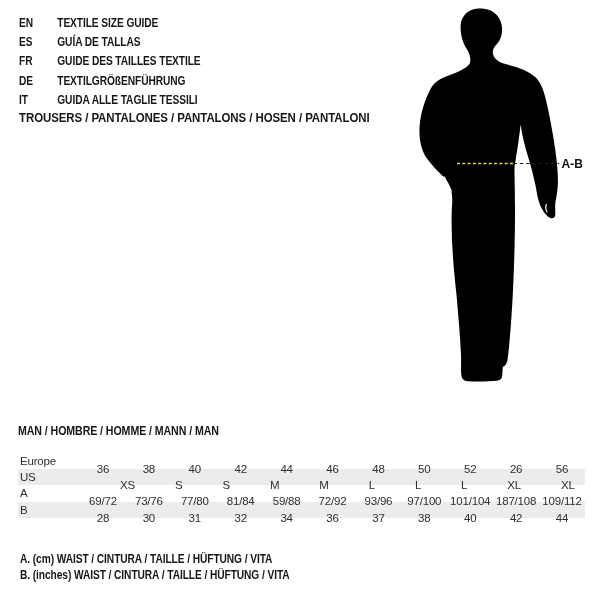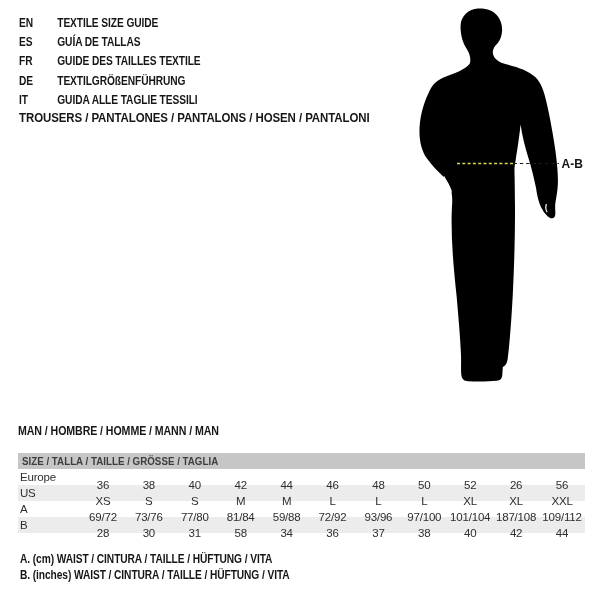--- a/index.html
+++ b/index.html
@@ -111,39 +111,36 @@
         <span class="lang-code">IT</span>
         <span>GUIDA ALLE TAGLIE TESSILI</span>
       </div>
     </div>
 
   <div class="garment-title cond">TROUSERS / PANTALONES / PANTALONS / HOSEN / PANTALONI</div>
 
   <div class="man-title cond">MAN / HOMBRE / HOMME / MANN / MAN</div>
 
   <div class="size-table">
-    <div class="thead" style="background: rgb(198, 198, 198);">
-      <span class="cond">SIZE / TALLA / TAILLE / GRÖSSE / TAGLIA</span>
-    </div>
     <div id="table-body">
         <div class="trow" style="background: rgb(255, 255, 255);">
           <span class="tlabel">Europe</span>
           <span class="tcell">36</span>
           <span class="tcell">38</span>
           <span class="tcell">40</span>
           <span class="tcell">42</span>
           <span class="tcell">44</span>
           <span class="tcell">46</span>
           <span class="tcell">48</span>
           <span class="tcell">50</span>
           <span class="tcell">52</span>
           <span class="tcell">26</span>
           <span class="tcell">56</span>
         </div>
-        <div class="trow" style="background: rgb(236, 236, 236);">
+        <div class="trow" style="background: rgb(236, 236, 236); gap: 40px;">
           <span class="tlabel">US</span>
           <span class="tcell">XS</span>
           <span class="tcell">S</span>
           <span class="tcell">S</span>
           <span class="tcell">M</span>
           <span class="tcell">M</span>
           <span class="tcell">L</span>
           <span class="tcell">L</span>
           <span class="tcell">L</span>
           <span class="tcell">XL</span>
@@ -162,21 +159,21 @@
           <span class="tcell">97/100</span>
           <span class="tcell">101/104</span>
           <span class="tcell">187/108</span>
           <span class="tcell">109/112</span>
         </div>
         <div class="trow" style="background: rgb(236, 236, 236);">
           <span class="tlabel">B</span>
           <span class="tcell">28</span>
           <span class="tcell">30</span>
           <span class="tcell">31</span>
-          <span class="tcell">58</span>
+          <span class="tcell">32</span>
           <span class="tcell">34</span>
           <span class="tcell">36</span>
           <span class="tcell">37</span>
           <span class="tcell">38</span>
           <span class="tcell">40</span>
           <span class="tcell">42</span>
           <span class="tcell">44</span>
         </div>
       </div>
   </div>

